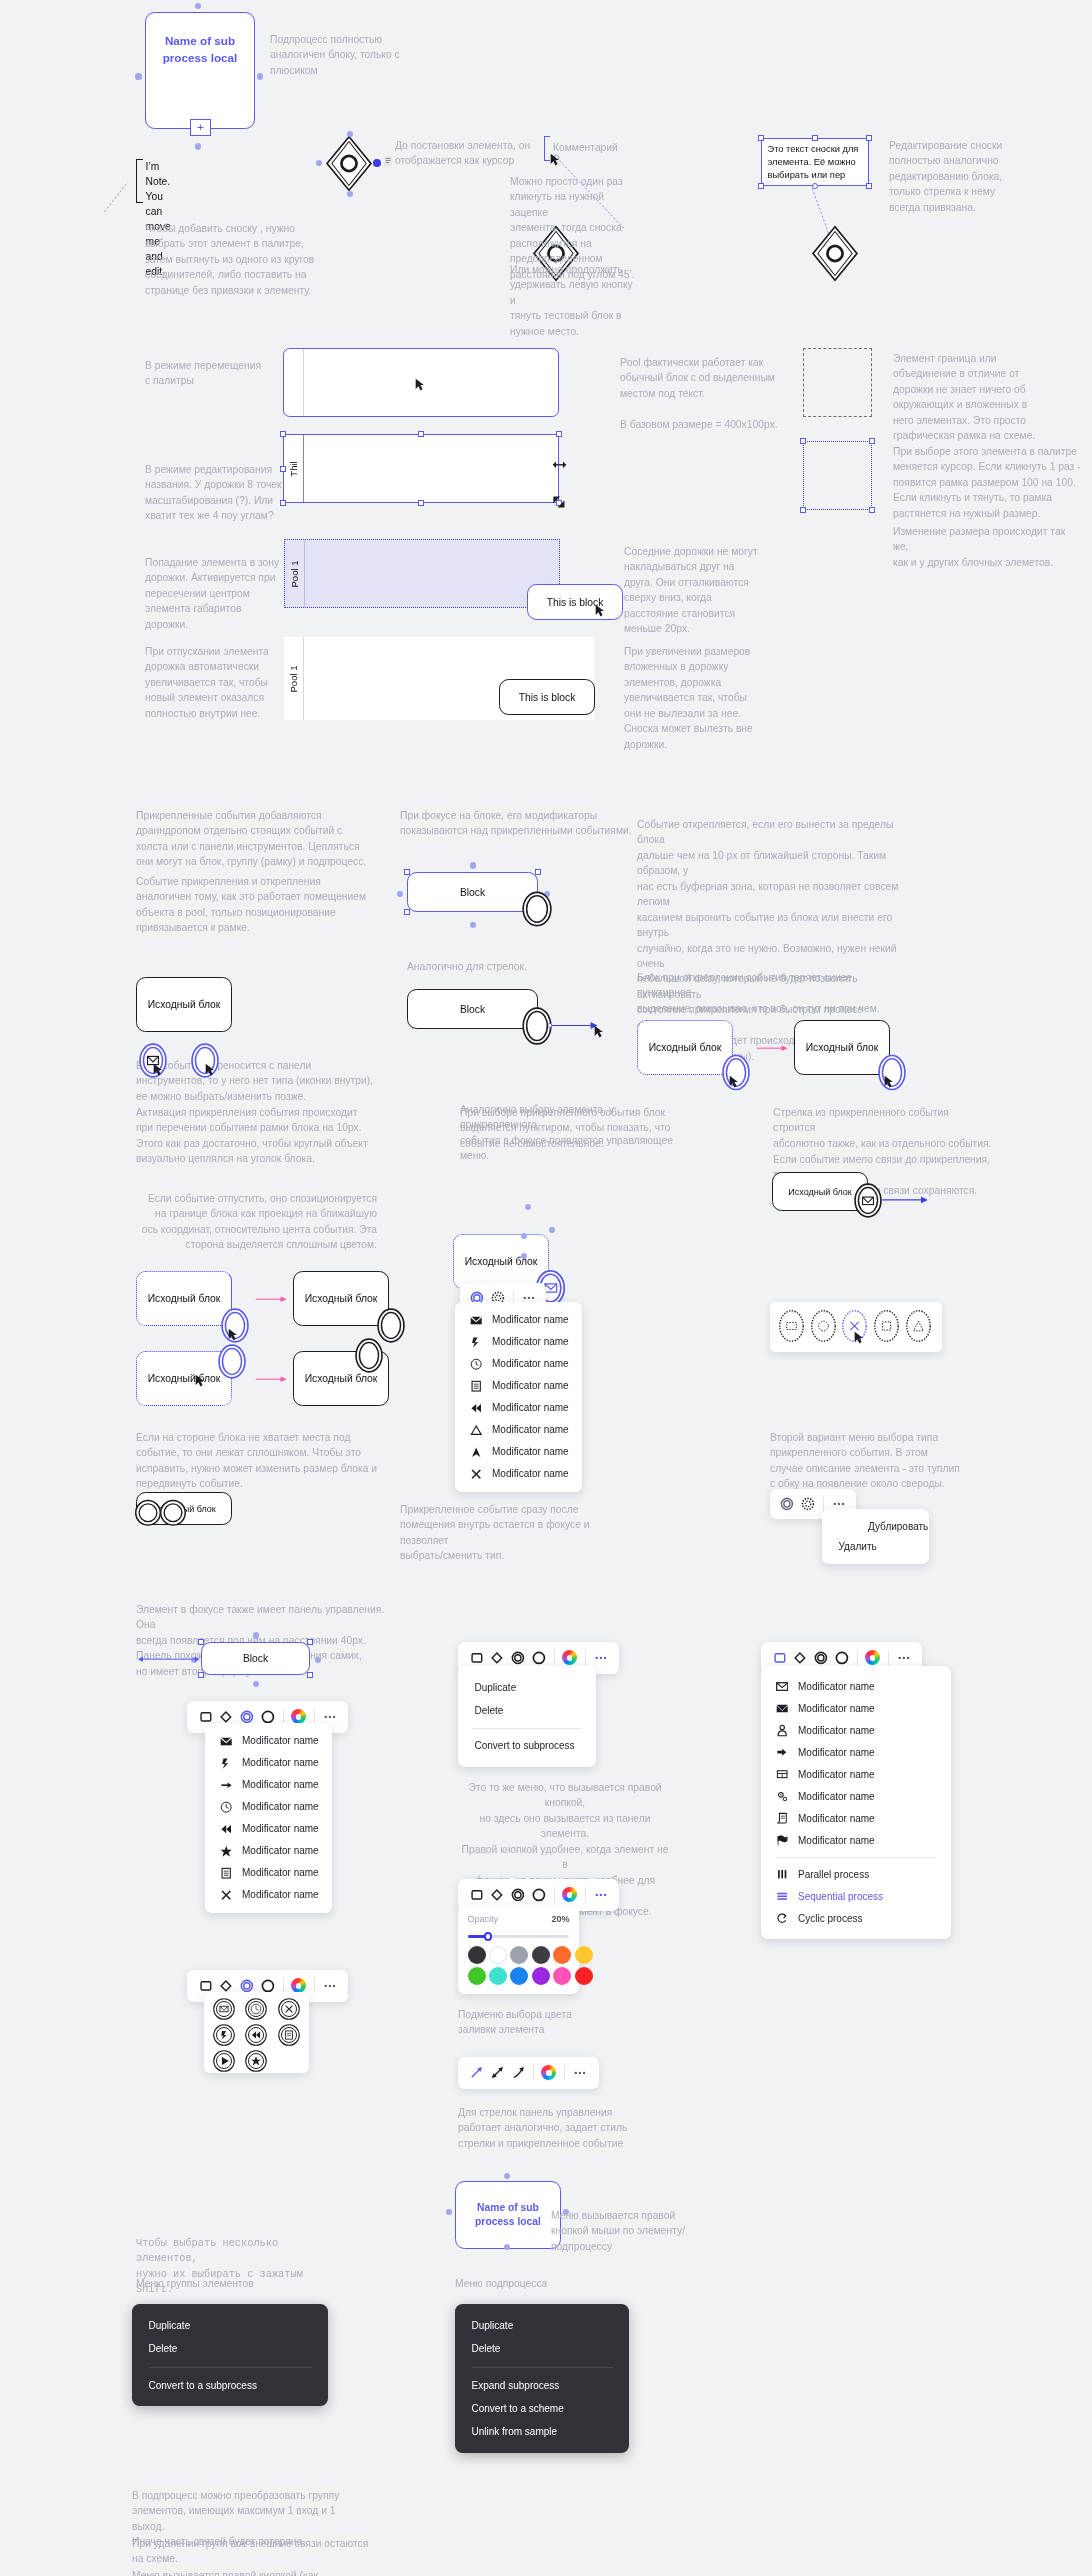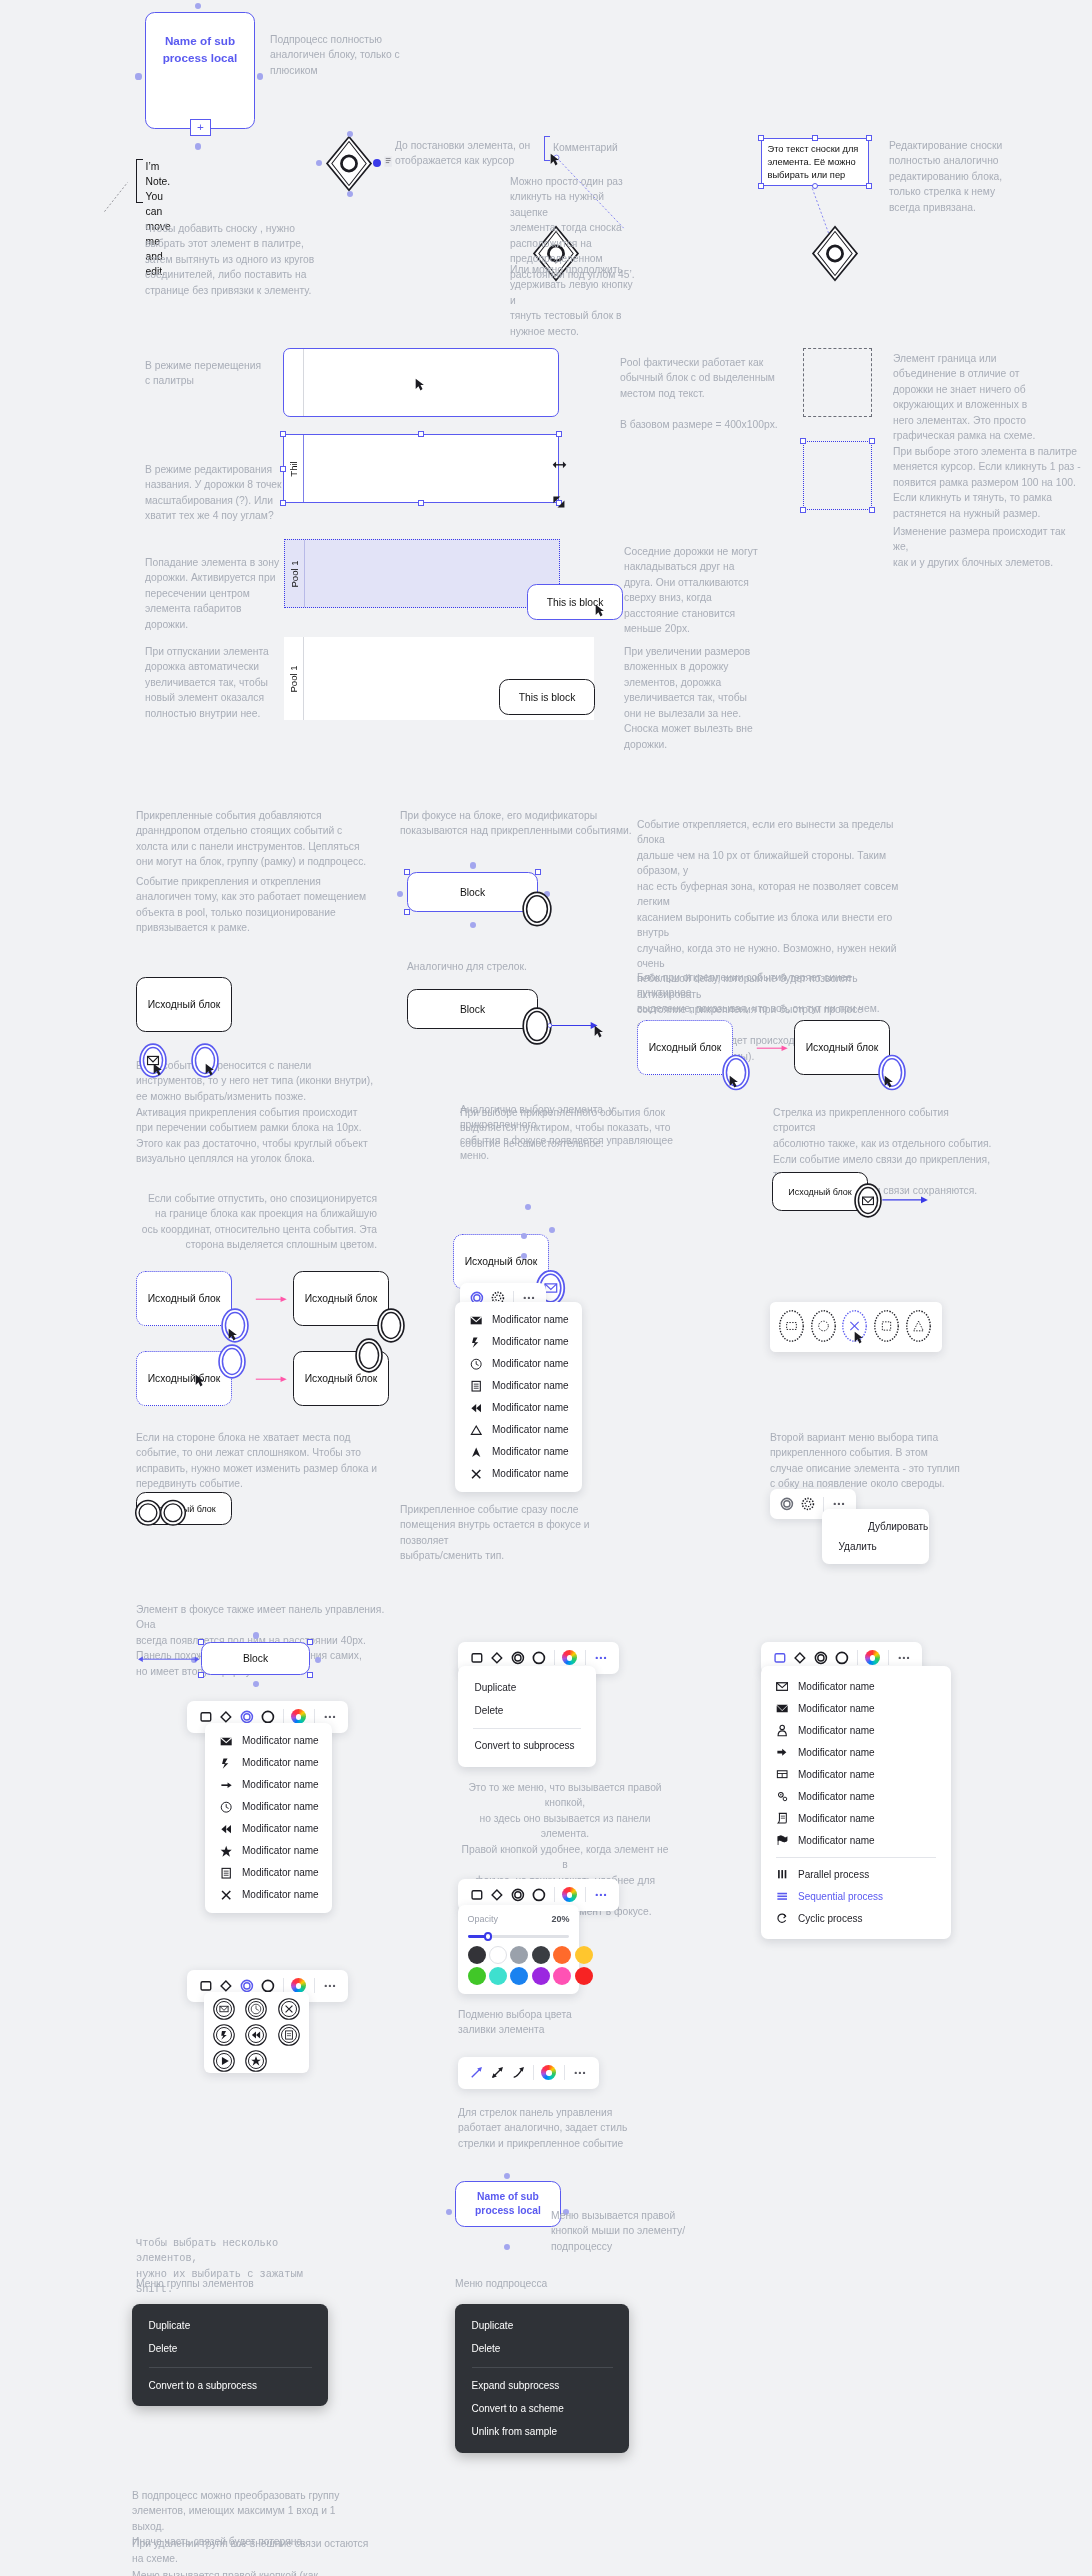--- a/index.html
+++ b/index.html
@@ -1170,21 +1170,21 @@
       </span>
       <span>Cyclic process</span>
     </div>
   </div>
 
 <div class="abs" style="left:455px;top:2181px;">
   <div class="dot" style="left:49px;top:-8.3px;"></div>
   <div class="dot" style="left:-9px;top:27.6px;"></div>
   <div class="dot" style="left:108px;top:27.6px;"></div>
   <div class="dot" style="left:49px;top:63px;"></div>
-  <div class="blk sel" style="width:106px;height:46px;font-size:10.3px;line-height:1.4;white-space:pre-line;">
+  <div class="blk sel" style="width:106px;height:68px;font-size:10.3px;line-height:1.4;white-space:pre-line;">
     <span>Name of sub
 process local</span>
   </div>
 </div>
 <div class="abs note" style="left:136px;top:2236px;width:207px;font-family:Liberation Mono, monospace;">Чтобы выбрать несколько элементов,
 нужно их выбирать с зажатым Shift.</div>
 <div class="abs note" style="left:136px;top:2276px;width:207px;">Меню группы элементов</div>
 <div class="abs note" style="left:551px;top:2208px;width:179px;">Меню вызывается правой
 кнопкой мыши по элементу/
 подпроцессу</div>

